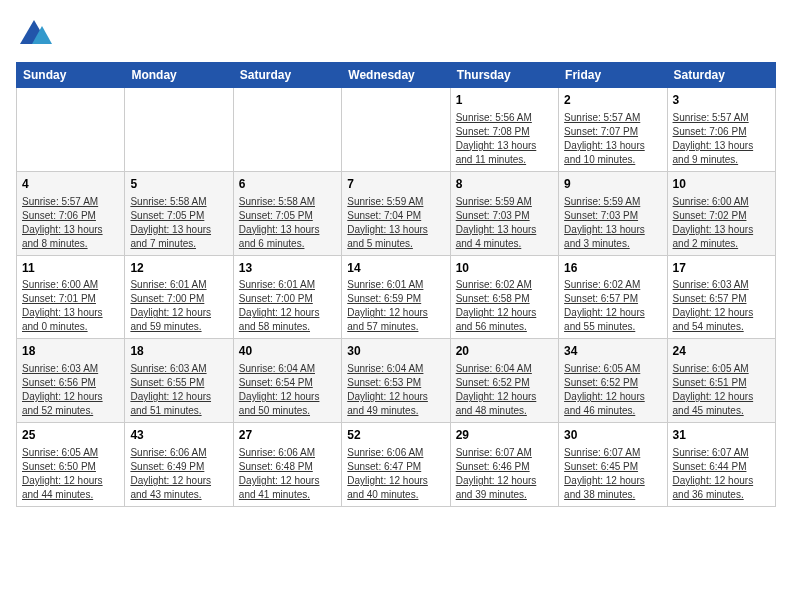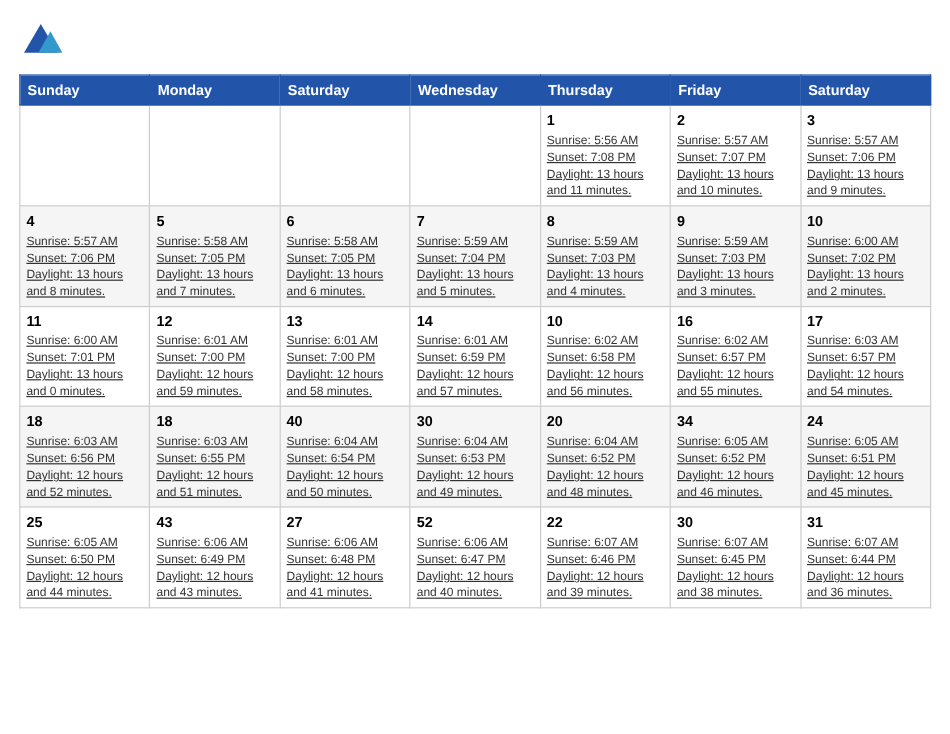--- a/index.html
+++ b/index.html
@@ -265,21 +265,21 @@
 Sunset: 6:48 PM
 Daylight: 12 hours and 41 minutes.</div>
         </td>
         <td>
           <div class="day-num">52</div>
           <div class="day-info" style="white-space: pre-line;">Sunrise: 6:06 AM
 Sunset: 6:47 PM
 Daylight: 12 hours and 40 minutes.</div>
         </td>
         <td>
-          <div class="day-num">22</div>
+          <div class="day-num">29</div>
           <div class="day-info" style="white-space: pre-line;">Sunrise: 6:07 AM
 Sunset: 6:46 PM
 Daylight: 12 hours and 39 minutes.</div>
         </td>
         <td>
           <div class="day-num">30</div>
           <div class="day-info" style="white-space: pre-line;">Sunrise: 6:07 AM
 Sunset: 6:45 PM
 Daylight: 12 hours and 38 minutes.</div>
         </td>

